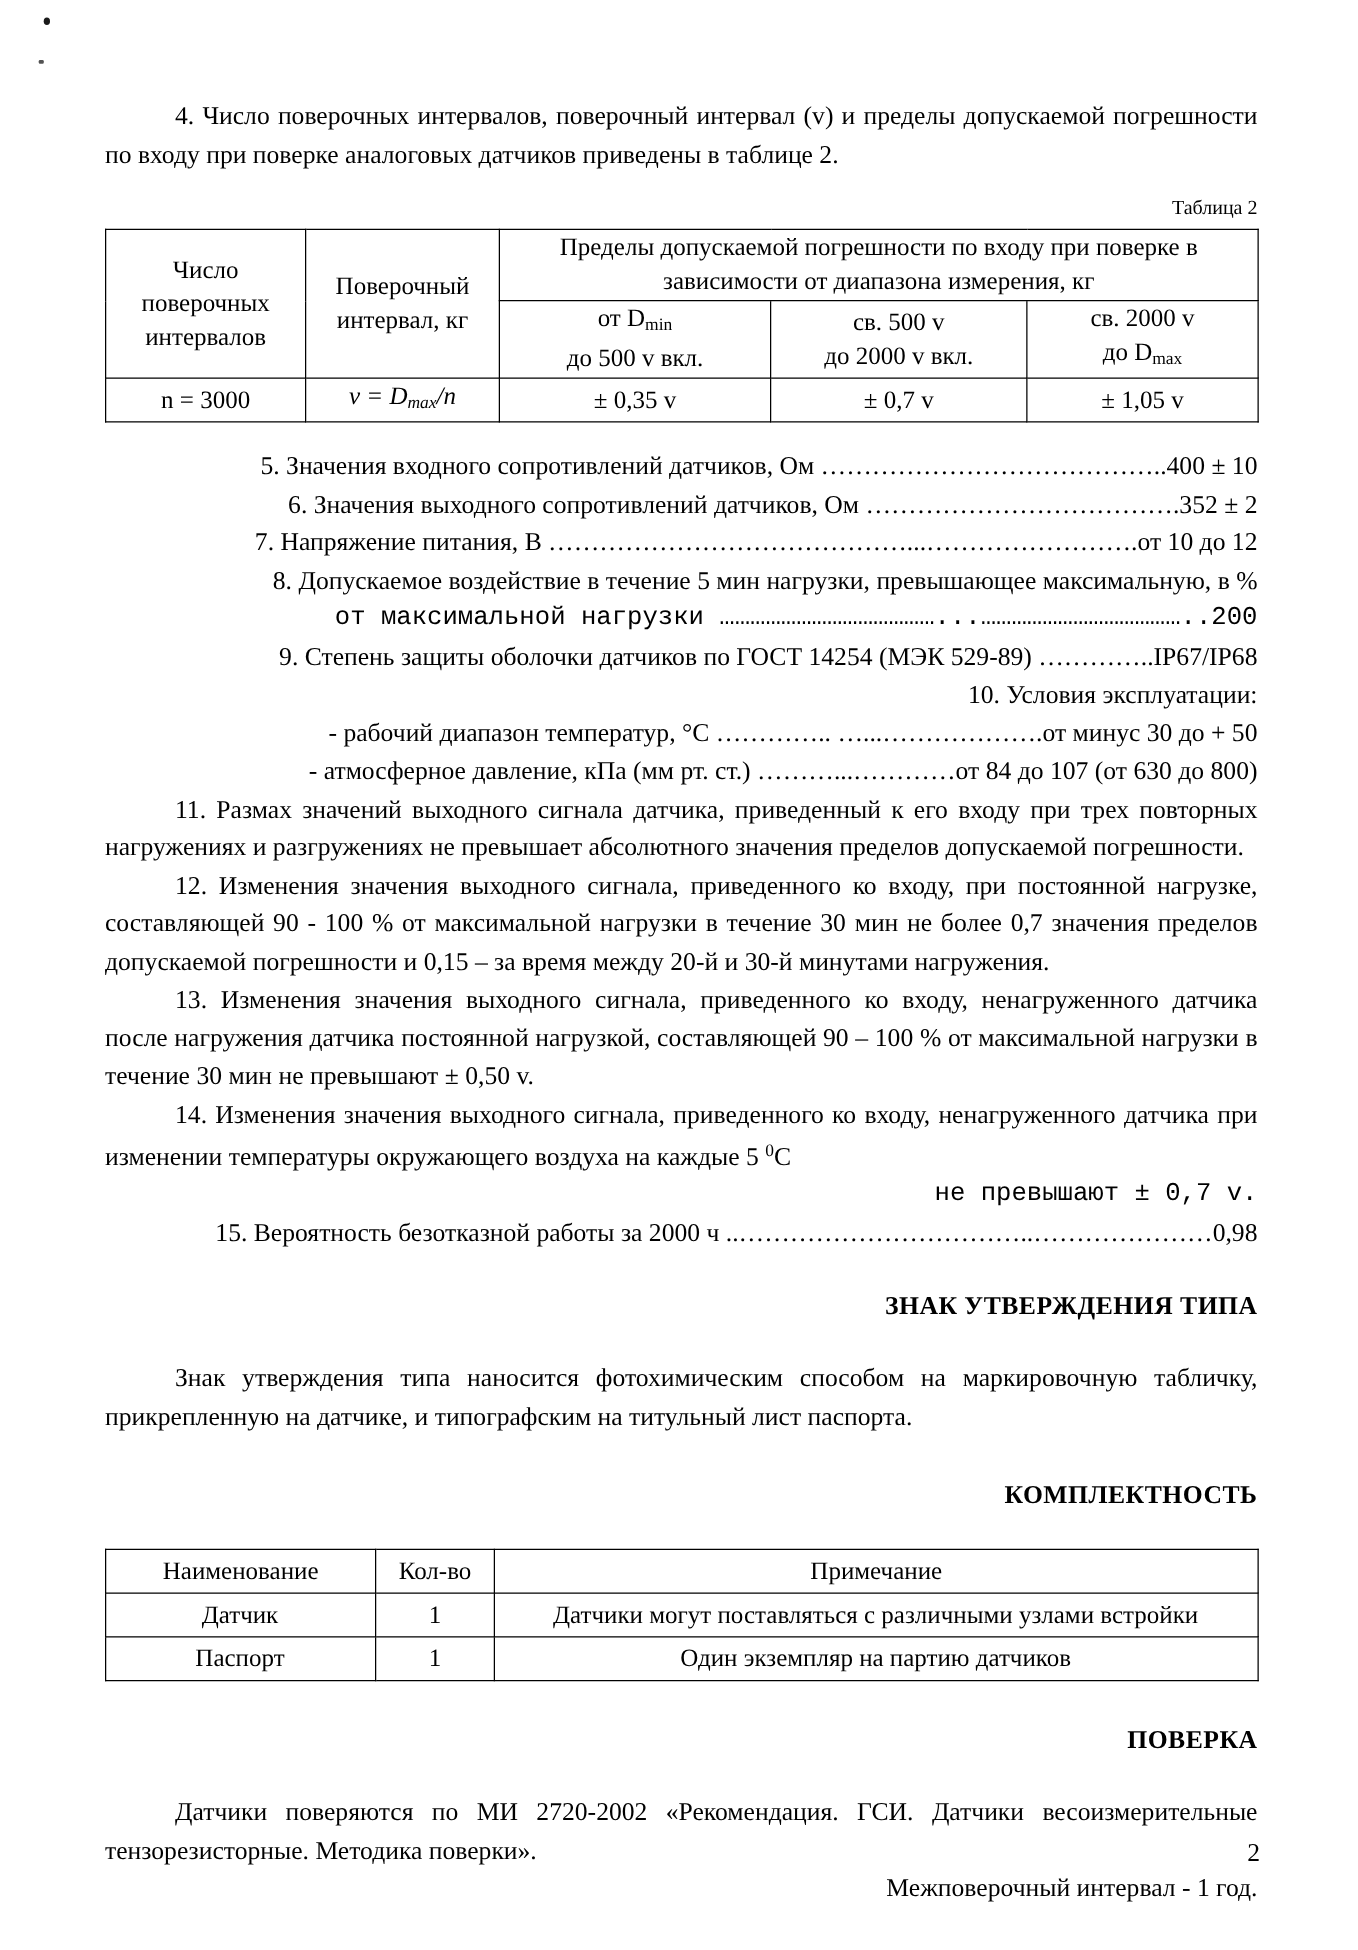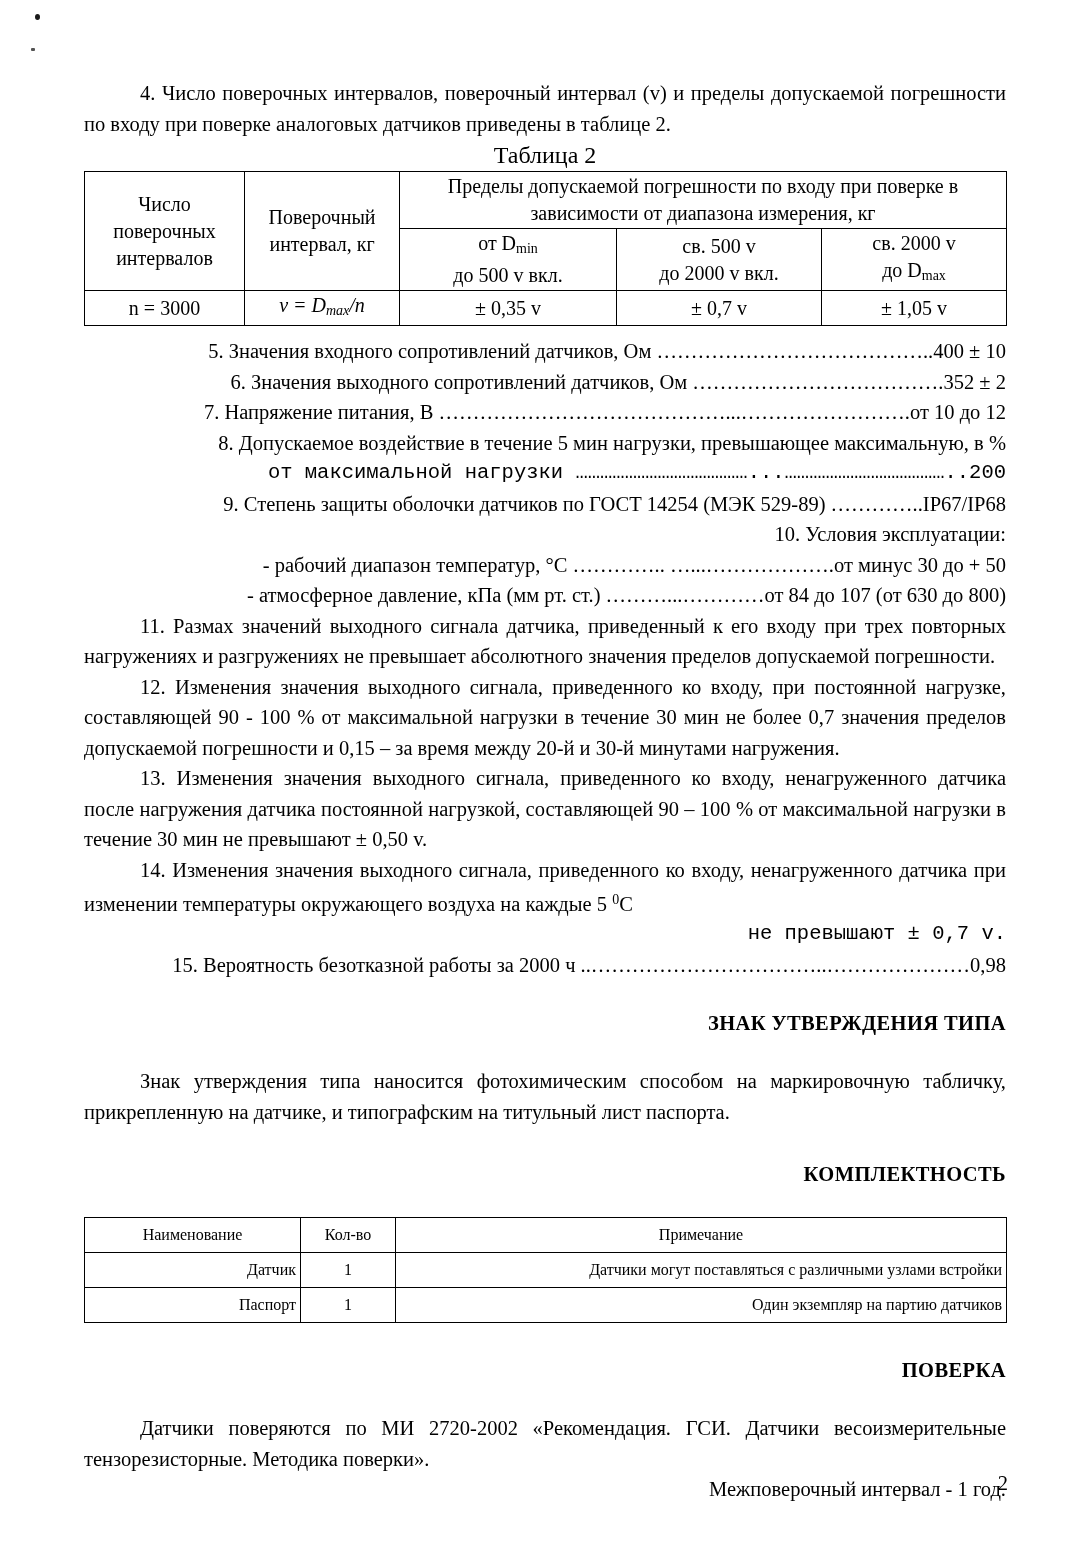--- a/index.html
+++ b/index.html
@@ -41,48 +41,48 @@
     font-size: 20.5px;
     line-height: 30.5px;
     text-align: justify;
     text-indent: 56px;
   }
   p.noindent { text-indent: 0; font-family: Liberation Mono, monospace; }
   p.dash { text-indent: 80px; text-align: right; }
   p.flat { text-align: right; }
 
   .table-caption {
-    text-align: center;
-    font-size: 24px;
+    text-align: right;
+    font-size: 16px;
     line-height: 28px;
-    margin-top: 2px;
+    margin-top: 14px;
     margin-bottom: 2px;
     text-indent: 0;
   }
 
   table {
     border-collapse: collapse;
     width: 922px;
     table-layout: fixed;
   }
   table td, table th {
     border: 1.6px solid #000;
     font-weight: normal;
     font-size: 20px;
     line-height: 27px;
     text-align: center;
     vertical-align: middle;
     padding: 1px 4px;
   }
-  #tbl2 { margin-top: 0; margin-bottom: 10px; }
+  #tbl2 { margin-top: 0; margin-bottom: 20px; }
   #tbl2 td.hdr { height: 34px; }
   #tbl2 td.body-row { height: 32px; }
 
-  #tbl-kit td { font-size: 16px; line-height: 28px; height: 32px; margin-top: 18px; }
-  #tbl-kit td.left { text-align: right; padding-left: 3px; }
+  #tbl-kit td { font-size: 20px; line-height: 28px; height: 32px; margin-top: 18px; }
+  #tbl-kit td.left { text-align: center; padding-left: 3px; }
 
   h2.section {
     text-align: right;
     font-weight: bold;
     font-size: 20.5px;
     letter-spacing: .4px;
     margin: 0;
     line-height: 30px;
   }
   .sp-28 { height: 28px; }

